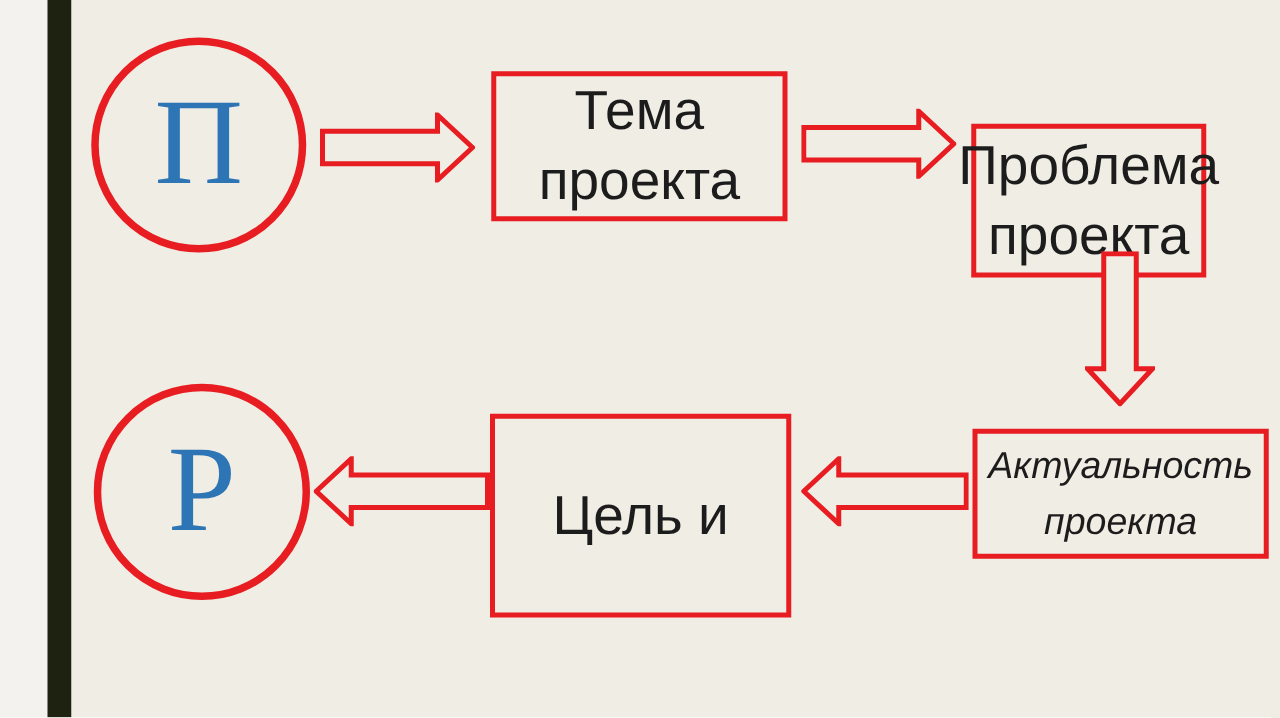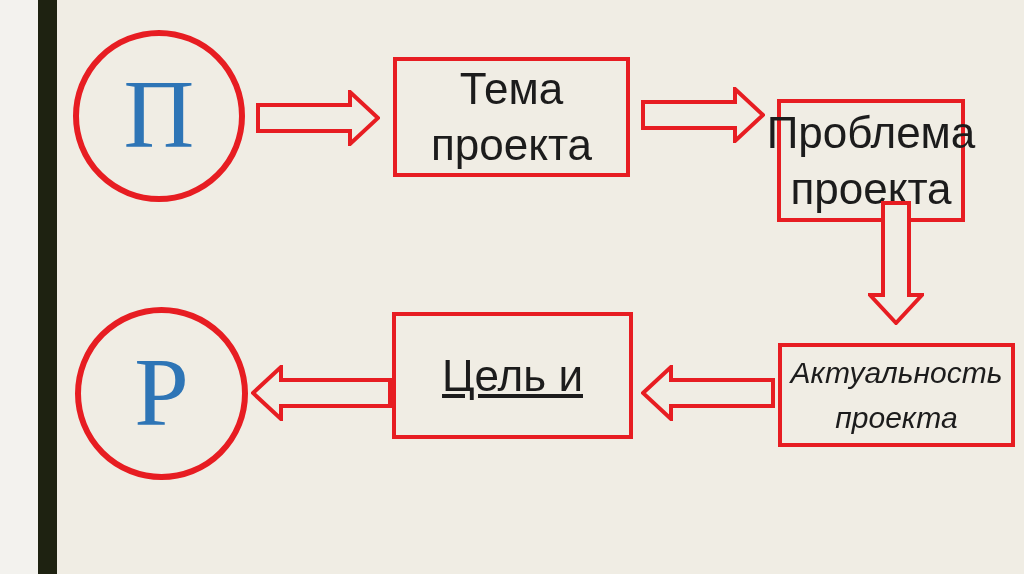--- a/index.html
+++ b/index.html
@@ -34,21 +34,21 @@
   }
   .node-box{
     position:absolute;box-sizing:border-box;
     border:4px solid var(--accent-red,#e71d22);
     display:flex;flex-direction:column;align-items:center;justify-content:center;
     color:var(--text-black,#1c1c1c);
     text-align:center;
   }
   .box-theme{left:393px;top:57px;width:237px;height:120px;}
   .box-problem{left:777px;top:55px;width:188px;height:123px;margin-top:44px;}
-  .box-goal{left:392px;top:312px;width:241px;height:127px;text-decoration:underline;}
+  .box-goal{left:392px;top:331px;width:241px;height:163px;}
   .box-relevance{left:778px;top:343px;width:237px;height:104px;font-style:italic;}
   .box-line{font-size:44px;line-height:56px;white-space:nowrap;}
   .box-relevance .box-line{font-size:30px;line-height:45px;}
   .arrow{position:absolute;display:block;}
   .arrow polygon{
     fill:var(--background,#f0ede4);
     stroke:var(--accent-red,#e71d22);
     stroke-width:4;
     stroke-linejoin:miter;
     stroke-miterlimit:6;

